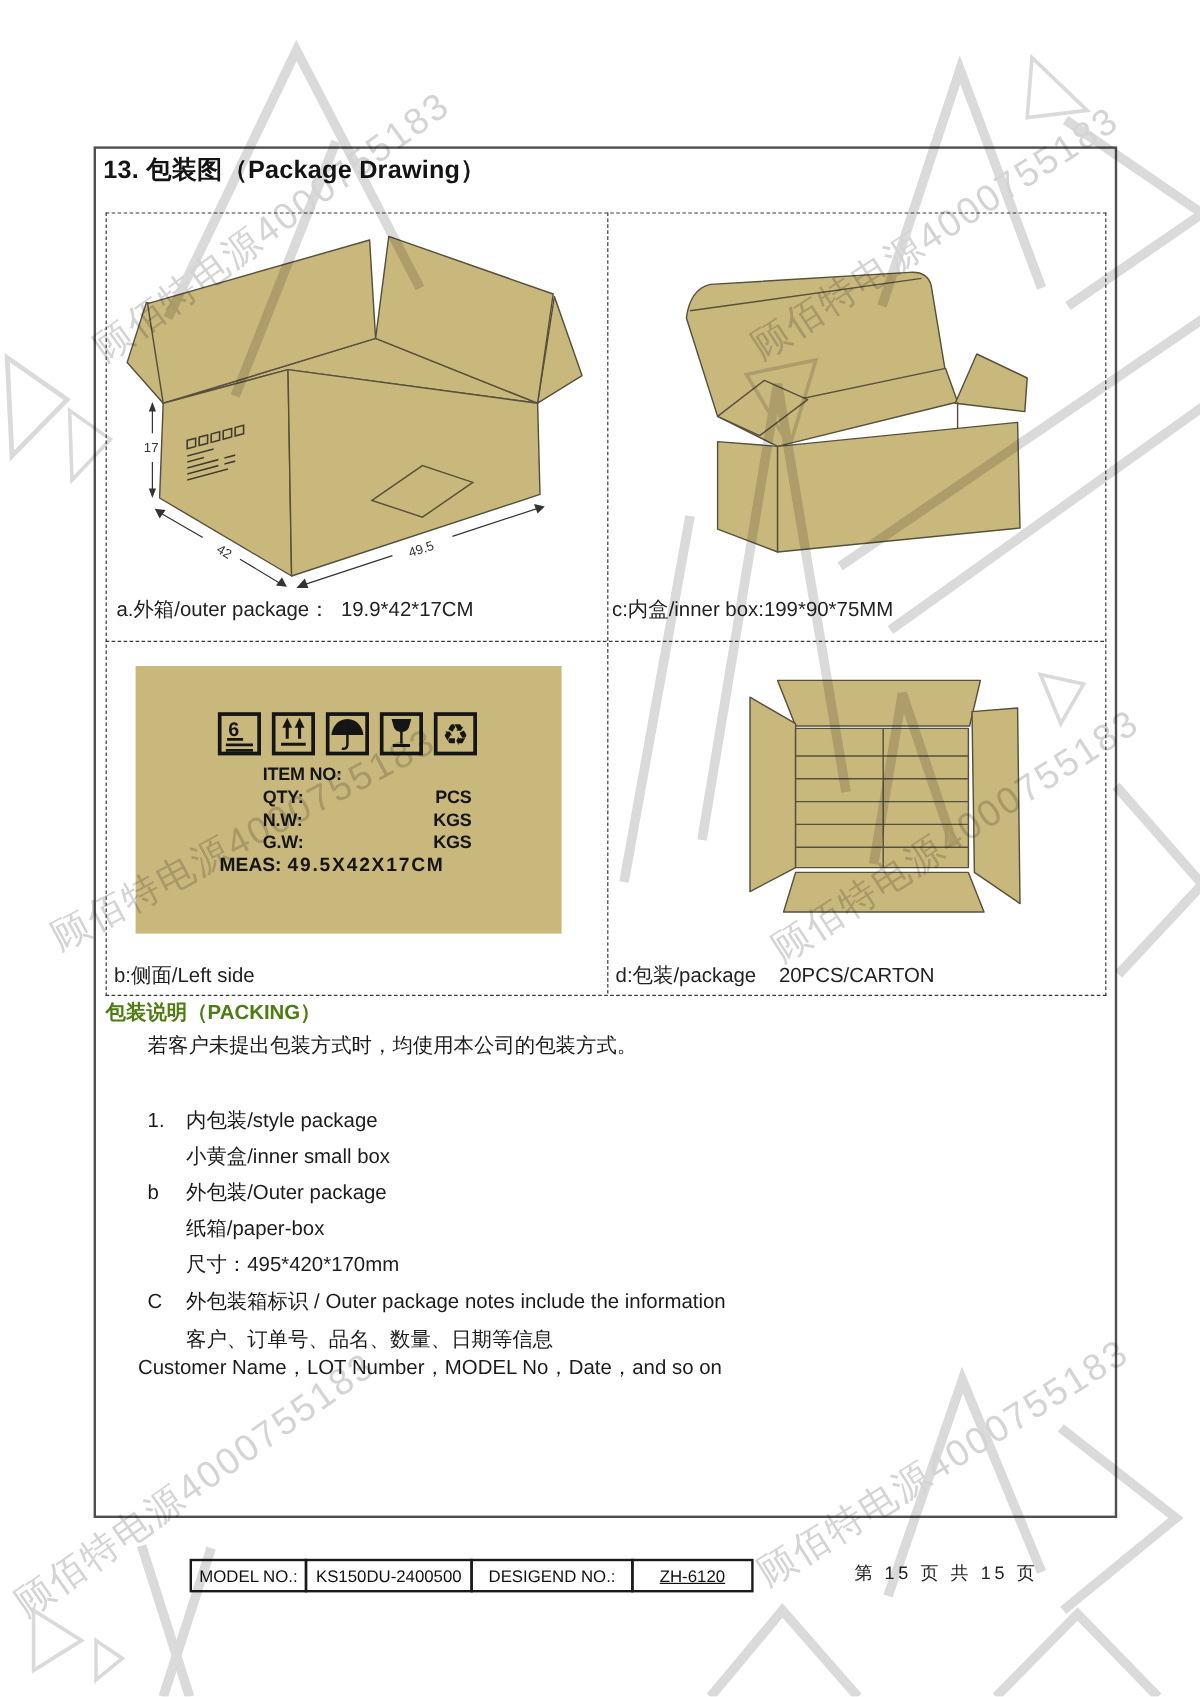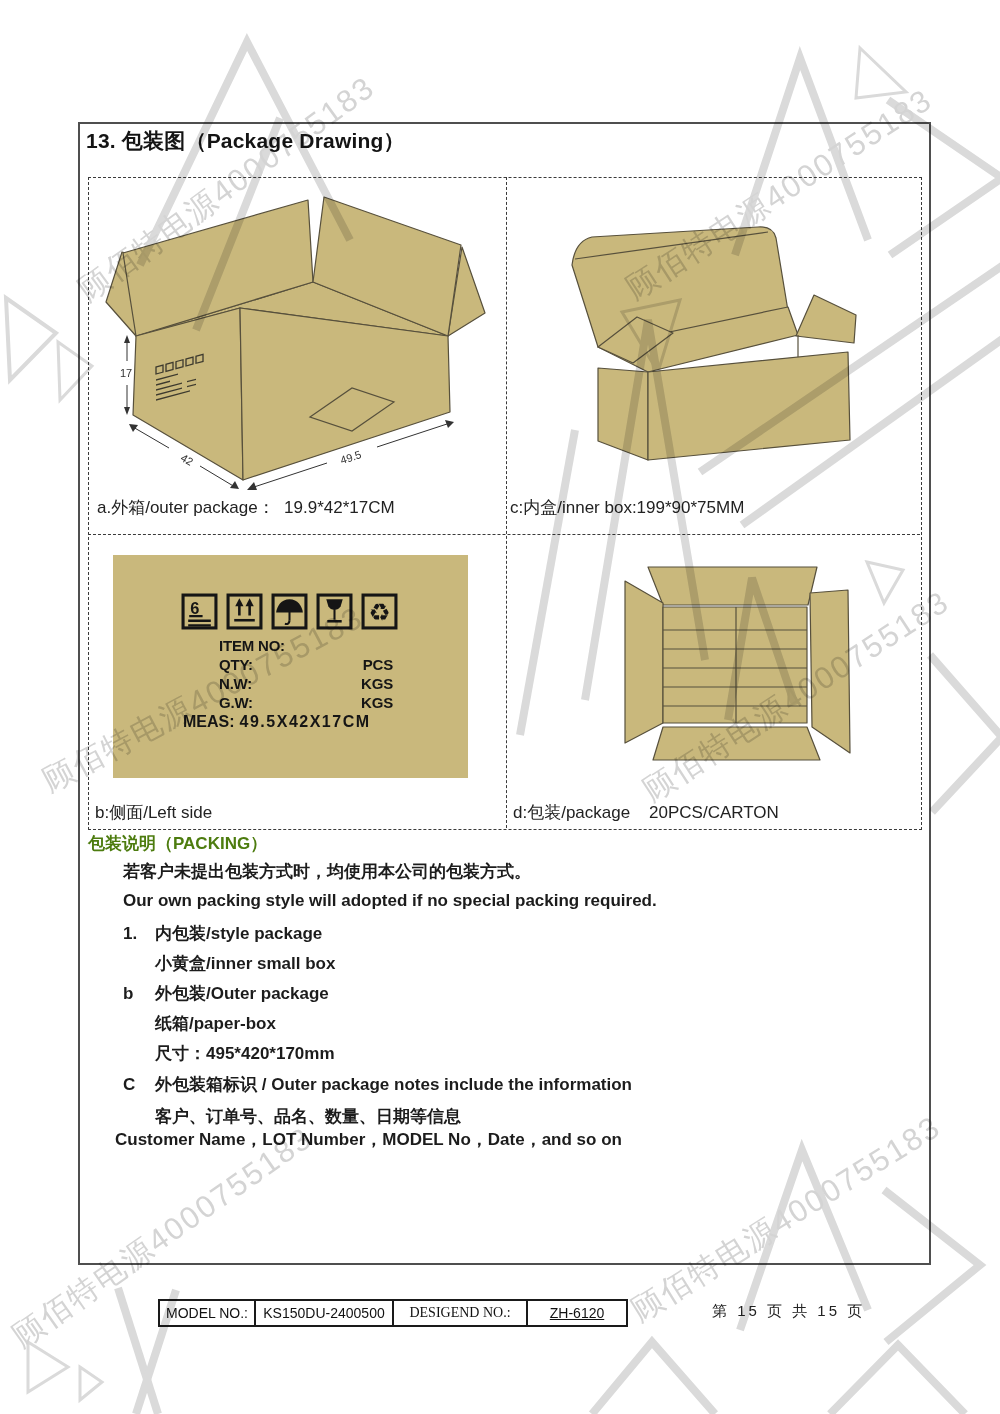--- a/index.html
+++ b/index.html
@@ -18,28 +18,28 @@
   .ship-label{left:113px;top:555px;width:355px;height:223px;background:#c9b87c;}
   .icons-row{position:absolute;left:68px;top:38px;display:flex;gap:8px;}
   .lbl-rows{position:absolute;left:70px;top:81px;width:174px;margin-left:36px;}
   .lbl-row{display:flex;justify-content:space-between;height:19px;line-height:19px;
            font-size:15px;font-weight:bold;color:#151515;letter-spacing:-0.2px;}
   .meas-row{position:absolute;left:70px;top:157px;height:20px;line-height:20px;
             font-size:16px;font-weight:bold;color:#151515;}
   .meas-row .val{letter-spacing:1.5px;margin-left:5px;}
   
   .heading{left:88px;top:832px;font-size:17px;font-weight:bold;color:#4d7c0f;}
-  .pl{position:absolute;font-size:17px;color:#1c1c1c;white-space:pre;font-weight:bold;}
+  .pl{position:absolute;font-size:17px;color:#1c1c1c;white-space:pre;font-weight:normal;}
   .pl .mk{display:inline-block;width:32px;}
   
   .ftable{left:158px;top:1299px;display:flex;font-size:14px;color:#111;}
   .fcell{border:2px solid #1a1a1a;height:24px;line-height:24px;text-align:center;
          background:transparent;}
   .fcell + .fcell{margin-left:-2px;}
-  .fc1{width:94px;} .fc2{width:136px;} .fc3{width:132px;font-family:Liberation Serif, serif;} .fc4{width:98px;text-decoration:underline;}
+  .fc1{width:94px;} .fc2{width:136px;} .fc3{width:132px;} .fc4{width:98px;text-decoration:underline;}
   .pagenum{left:712px;top:1302px;font-size:15px;letter-spacing:3px;color:#222;}
   
   svg{display:block;}
   .wm{left:0;top:0;pointer-events:none;mix-blend-mode:multiply;z-index:6;}
 </style>
 </head>
 <body>
 
 <div class="page">
 
@@ -167,21 +167,20 @@
       <polygon points="220,48 258,45 260,208 222,182"></polygon>
       <polygon points="73,182 217,182 230,215 63,215"></polygon>
       <rect x="73" y="62" width="144" height="116"></rect>
       <path d="M146,62 L146,178 M73,85 L217,85 M73,104 L217,104 M73,123 L217,123 M73,142 L217,142 M73,161 L217,161" fill="none"></path>
     </g>
   </svg>
   <div class="abs caption" style="left:513px;top:801px">d:包装/package    20PCS/CARTON</div>
 
   <div class="abs heading">包装说明（PACKING）</div>
   <div class="pl" style="left:123px;top:860px">若客户未提出包装方式时，均使用本公司的包装方式。</div>
-  <div class="pl" style="left:123px;top:891px">Our own packing style will adopted if no special packing required.</div>
   <div class="pl" style="left:123px;top:922px"><span class="mk">1.</span><span>内包装/style package</span></div>
   <div class="pl" style="left:155px;top:952px">小黄盒/inner small box</div>
   <div class="pl" style="left:123px;top:982px"><span class="mk">b</span><span>外包装/Outer package</span></div>
   <div class="pl" style="left:155px;top:1012px">纸箱/paper-box</div>
   <div class="pl" style="left:155px;top:1042px">尺寸：495*420*170mm</div>
   <div class="pl" style="left:155px;top:1105px">客户、订单号、品名、数量、日期等信息</div>
   <div class="pl" style="left:123px;top:1073px"><span class="mk">C</span><span>外包装箱标识 / Outer package notes include the information</span></div>
   <div class="pl" style="left:115px;top:1128px">Customer Name，LOT Number，MODEL No，Date，and so on</div>
 
   <div class="abs ftable">

